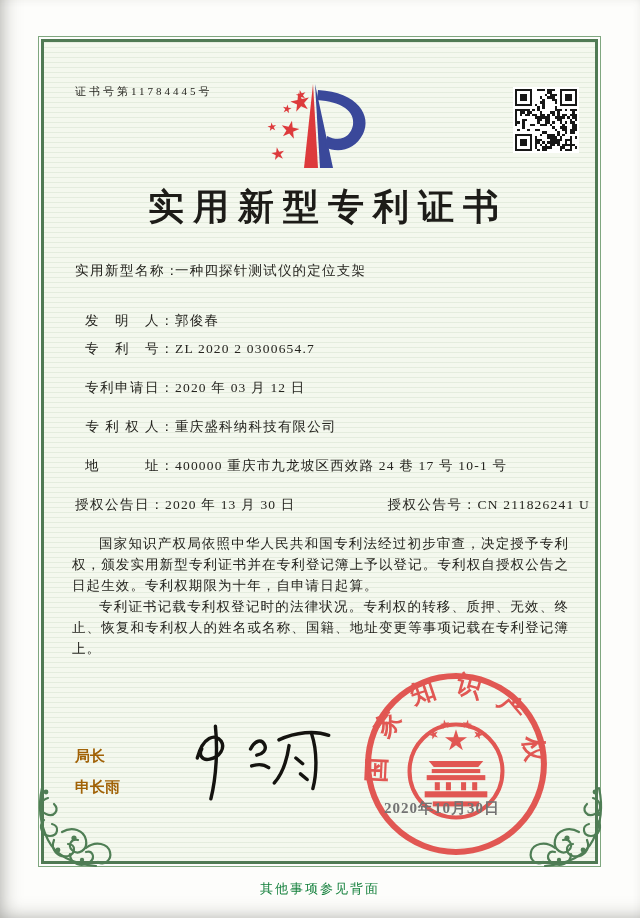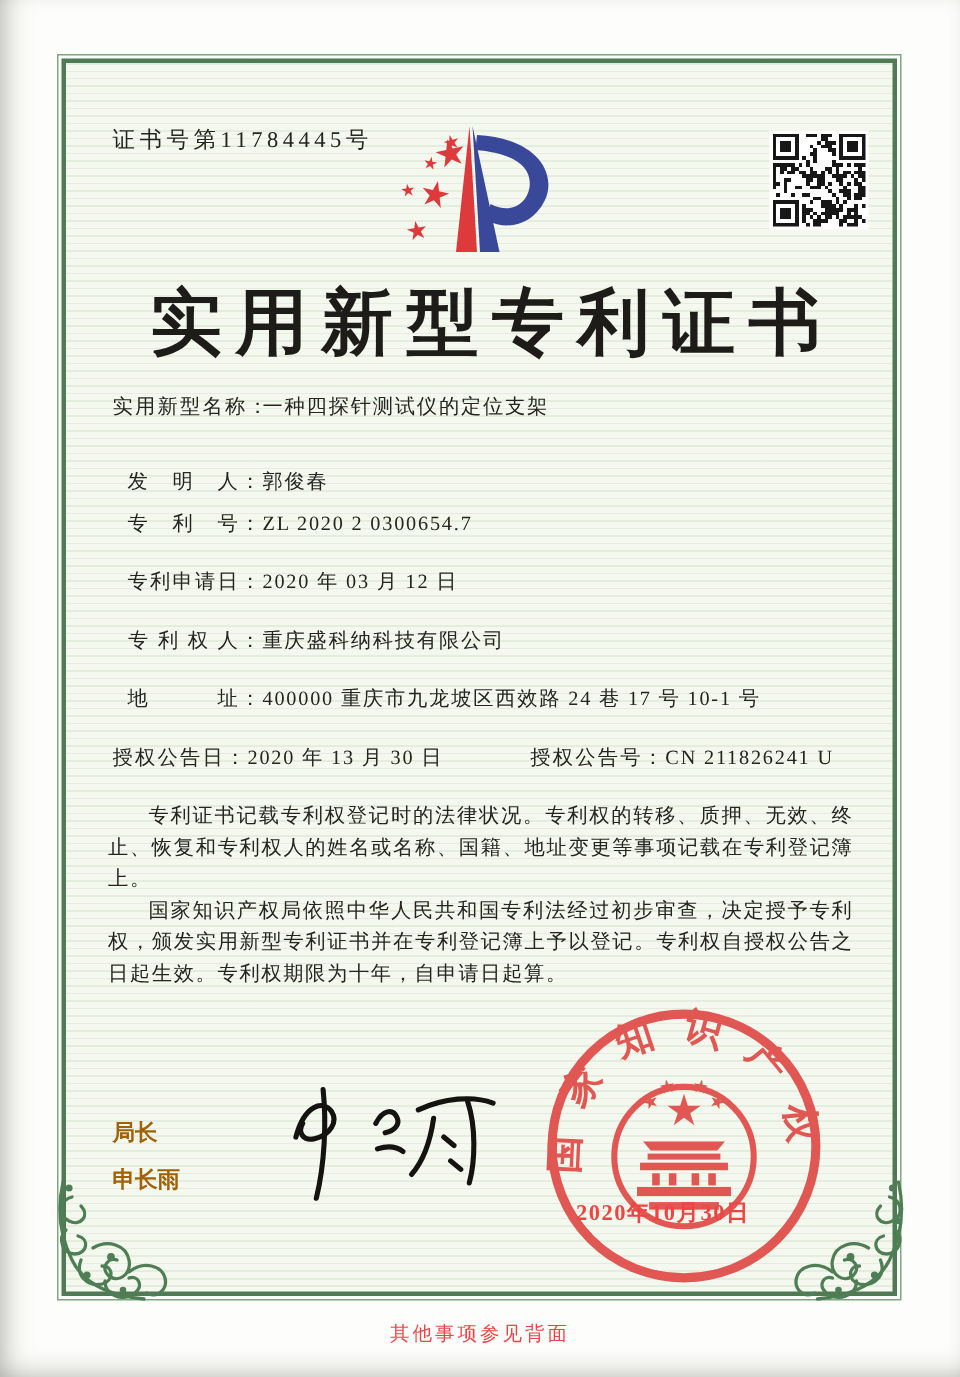--- a/index.html
+++ b/index.html
@@ -18,58 +18,58 @@
   }
   .frame-inner {
     position:absolute; inset:2px; border:3px solid #507a54;
     background:
       repeating-linear-gradient(180deg,
         rgba(120,160,112,.13) 0 1px, rgba(120,160,112,0) 1px 5px),
       #f4f8ee;
   }
   .cert-no {
     position:absolute; left:75px; top:84px;
-    font-size:15px; letter-spacing:3px;
+    font-size:11px; letter-spacing:3px;
   }
   .logo { position:absolute; left:256px; top:78px; width:132px; height:98px; }
   .qr { position:absolute; left:513px; top:87px; width:66px; height:66px; background:#fff; padding:2px; }
   .qr svg { width:100%; height:100%; display:block; }
   .title {
     position:absolute; left:16px; right:0; top:183px; text-align:center;
-    font-size:48px; font-weight:700; letter-spacing:9px; color:#1d1c18;
+    font-size:36px; font-weight:700; letter-spacing:9px; color:#1d1c18;
   }
   .row { position:absolute; left:75px; font-size:13.5px; letter-spacing:1px; white-space:nowrap; }
   .row .lbl { display:inline-block; width:100px; letter-spacing:1.5px;text-align:right; }
   .row .val { letter-spacing:1.2px; }
-  .grant-pair2 { margin-left:58px; }
+  .grant-pair2 { margin-left:92px; }
   .grant-pair2 .lbl2 { letter-spacing:1.5px; }
   .paras {
     position:absolute; left:72px; top:533px; width:497px;
     font-size:13.5px; line-height:21px; letter-spacing:1.1px;
     text-align:justify;
   }
   .paras p { text-indent:2em; margin:0; }
   .sign-block {
     position:absolute; left:75px; top:740px; font-size:15px; font-weight:700;
     font-family:"Liberation Sans","DejaVu Sans",sans-serif; line-height:31px;
     color:#a16207;
   }
   .signature { position:absolute; left:178px; top:712px; width:170px; height:100px; }
   .seal { position:absolute; left:360px; top:668px; width:192px; height:192px; opacity:.92; }
   .seal-date {
     position:absolute; left:384px; top:799px; font-size:15px; letter-spacing:1px;
-    color:#ef4444; font-weight:600;
+    color:#737373; font-weight:600;
   }
   .page-info {
     position:absolute; left:0; right:0; top:843px; text-align:center;
     font-size:12.5px; letter-spacing:2px;
   }
   .back-note {
     position:absolute; left:0; right:0; top:880px; text-align:center;
-    font-size:13px; letter-spacing:2px; color:#ef4444;
+    font-size:13px; letter-spacing:2px; color:#15803d;
   }
   .corner { position:absolute; width:110px; height:110px; }
   .corner-bl { left:34px; top:762px; }
   .corner-br { left:497px; top:762px; transform:scaleX(-1); }
 </style>
 </head>
 <body>
 
 <div class="page">
 
@@ -364,22 +364,22 @@
     <span class="lbl">专 利 权 人：</span><span class="val">重庆盛科纳科技有限公司</span>
   </div>
   <div class="row" style="top:457px">
     <span class="lbl">地　　　址：</span><span class="val">400000  重庆市九龙坡区西效路 24 巷 17 号 10-1 号</span>
   </div>
   <div class="row" style="top:496px">
     <span class="lbl" style="width:auto">授权公告日：</span><span class="val">2020 年 13 月 30 日</span><span class="grant-pair2"><span class="lbl2">授权公告号：</span><span class="val">CN 211826241 U</span></span>
   </div>
 
   <div class="paras">
+    <p>国家知识产权局依照中华人民共和国专利法经过初步审查，决定授予专利权，颁发实用新型专利证书并在专利登记簿上予以登记。专利权自授权公告之日起生效。专利权期限为十年，自申请日起算。</p>
     <p>专利证书记载专利权登记时的法律状况。专利权的转移、质押、无效、终止、恢复和专利权人的姓名或名称、国籍、地址变更等事项记载在专利登记簿上。</p>
-    <p>国家知识产权局依照中华人民共和国专利法经过初步审查，决定授予专利权，颁发实用新型专利证书并在专利登记簿上予以登记。专利权自授权公告之日起生效。专利权期限为十年，自申请日起算。</p>
   </div>
 
   <div class="sign-block">
     <div>局长</div>
     <div>申长雨</div>
   </div>
 
   <svg class="signature" viewBox="0 0 300 170">
     <g fill="none" stroke="#14130f" stroke-width="6" stroke-linecap="round" stroke-linejoin="round">
       <path d="M34,78 C 44,40 66,34 76,48 C 84,60 74,76 56,80 C 42,83 36,72 42,62"></path>

